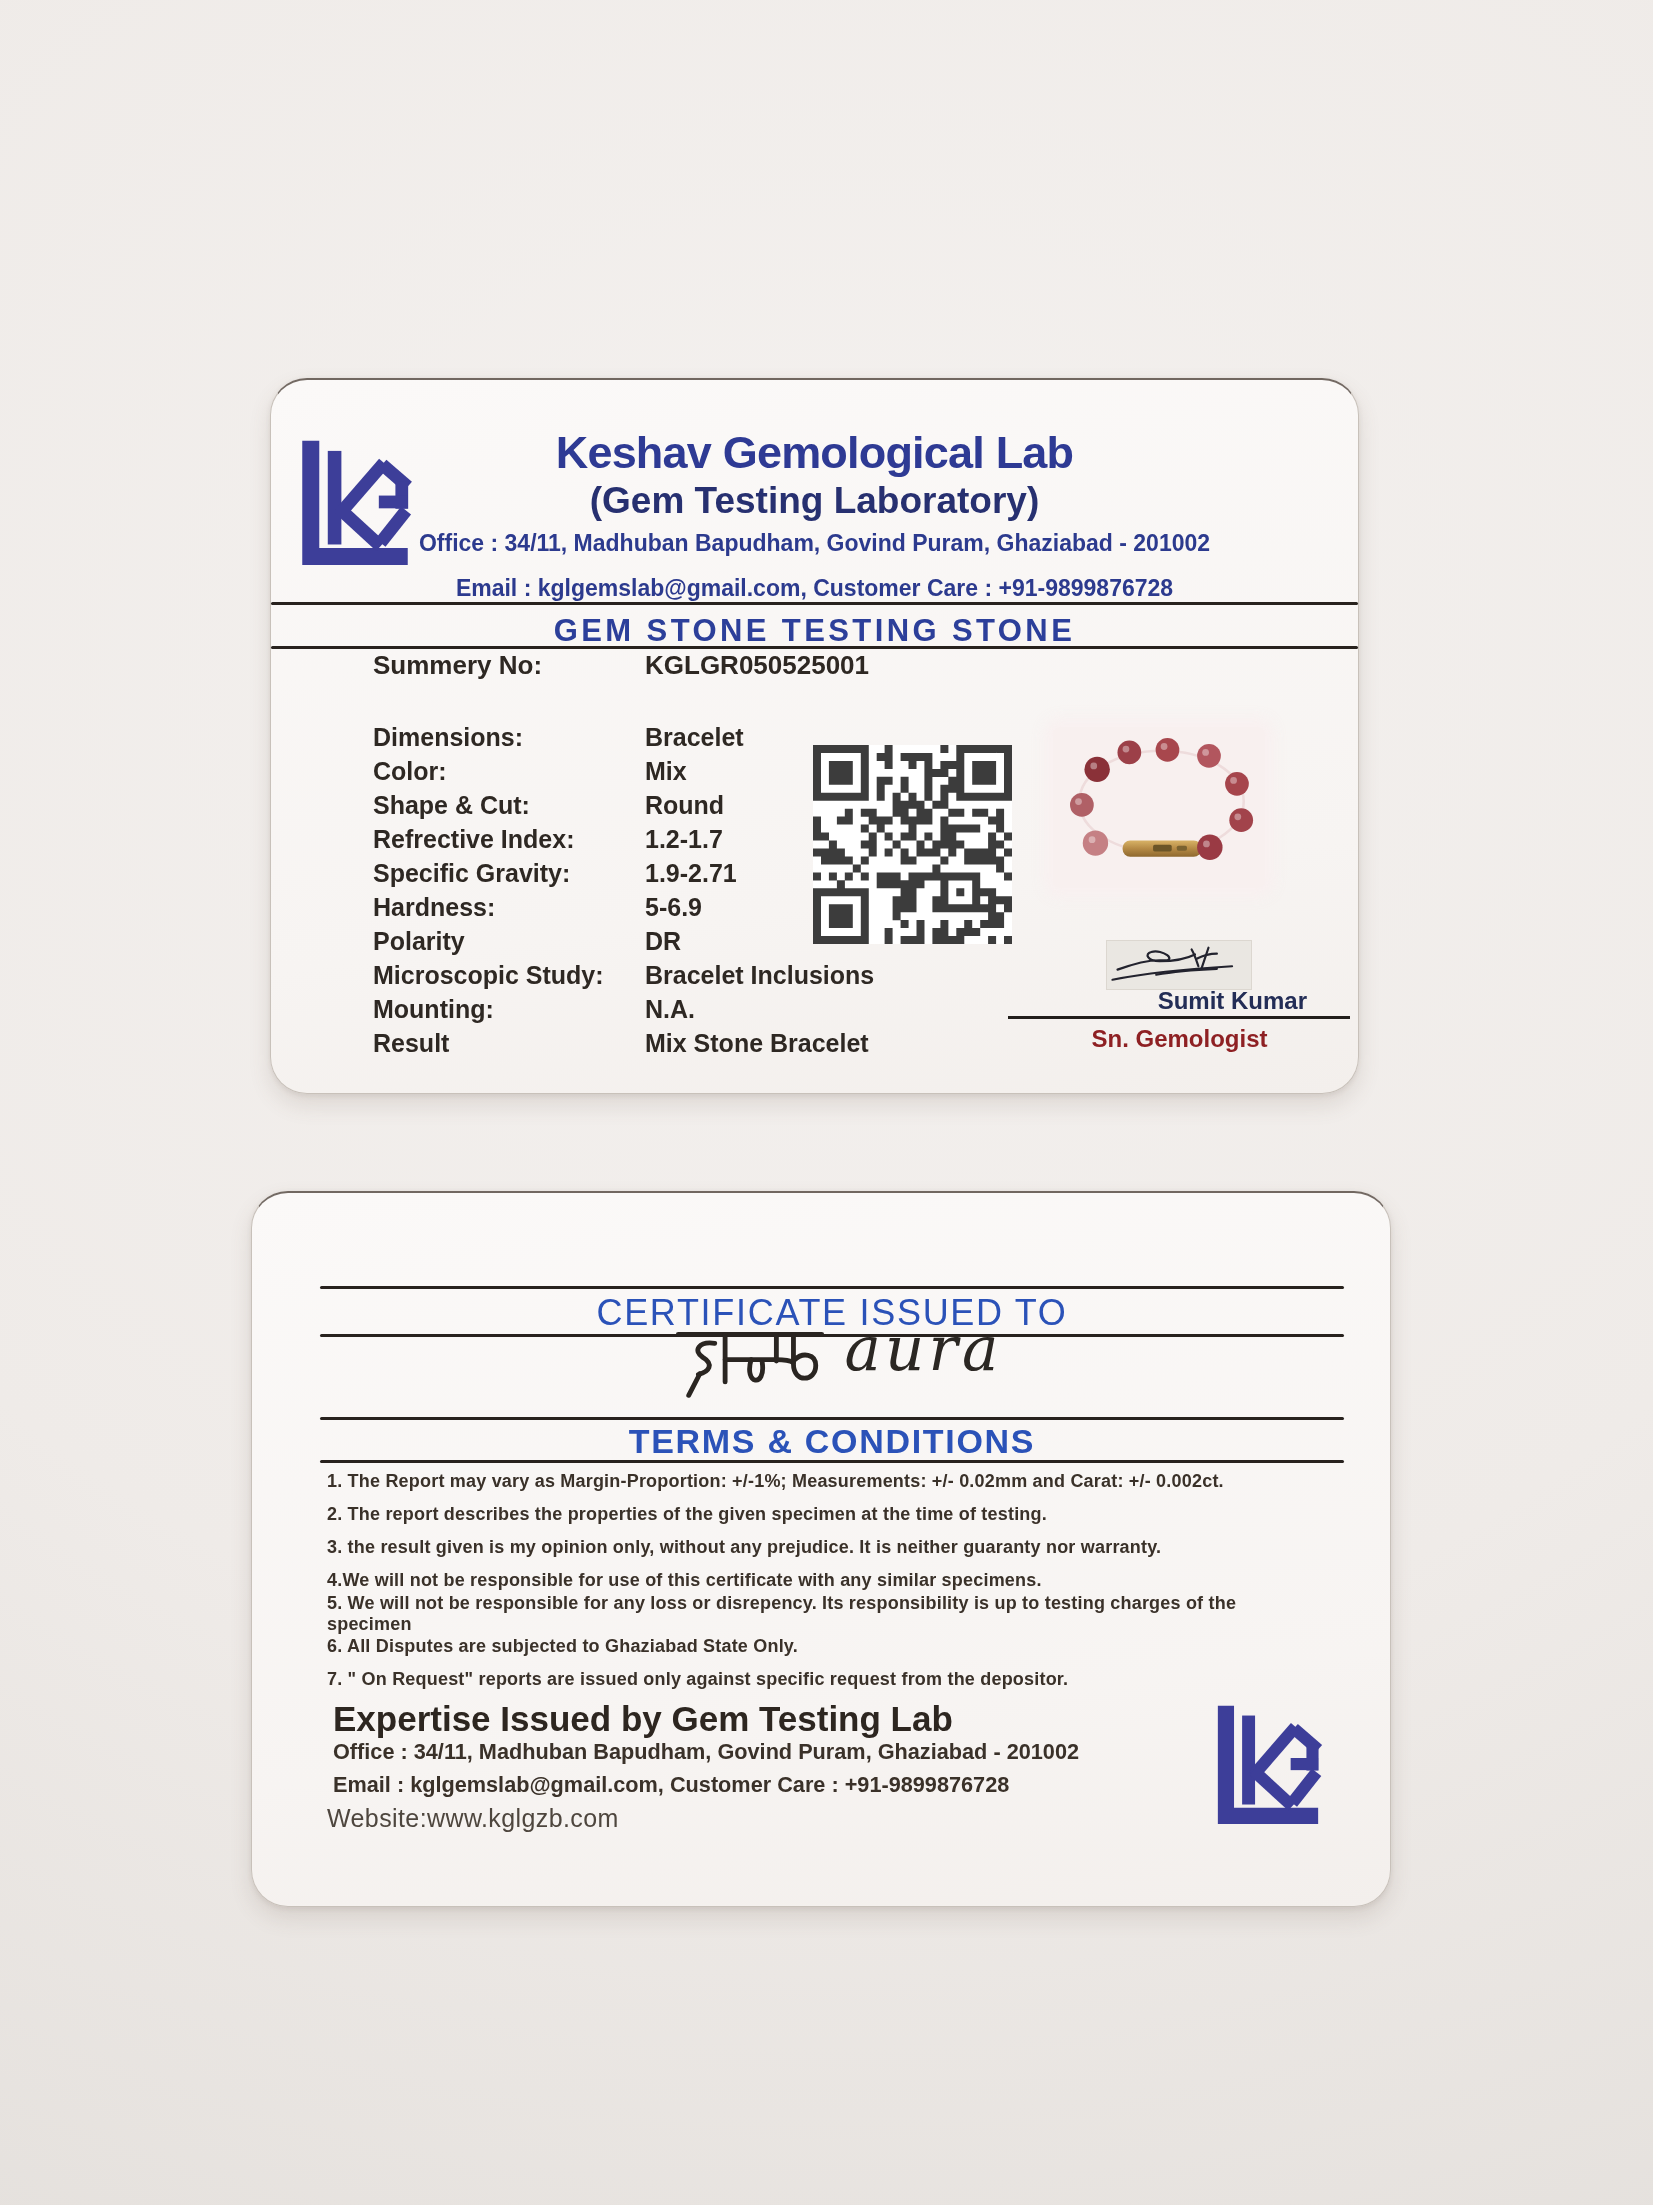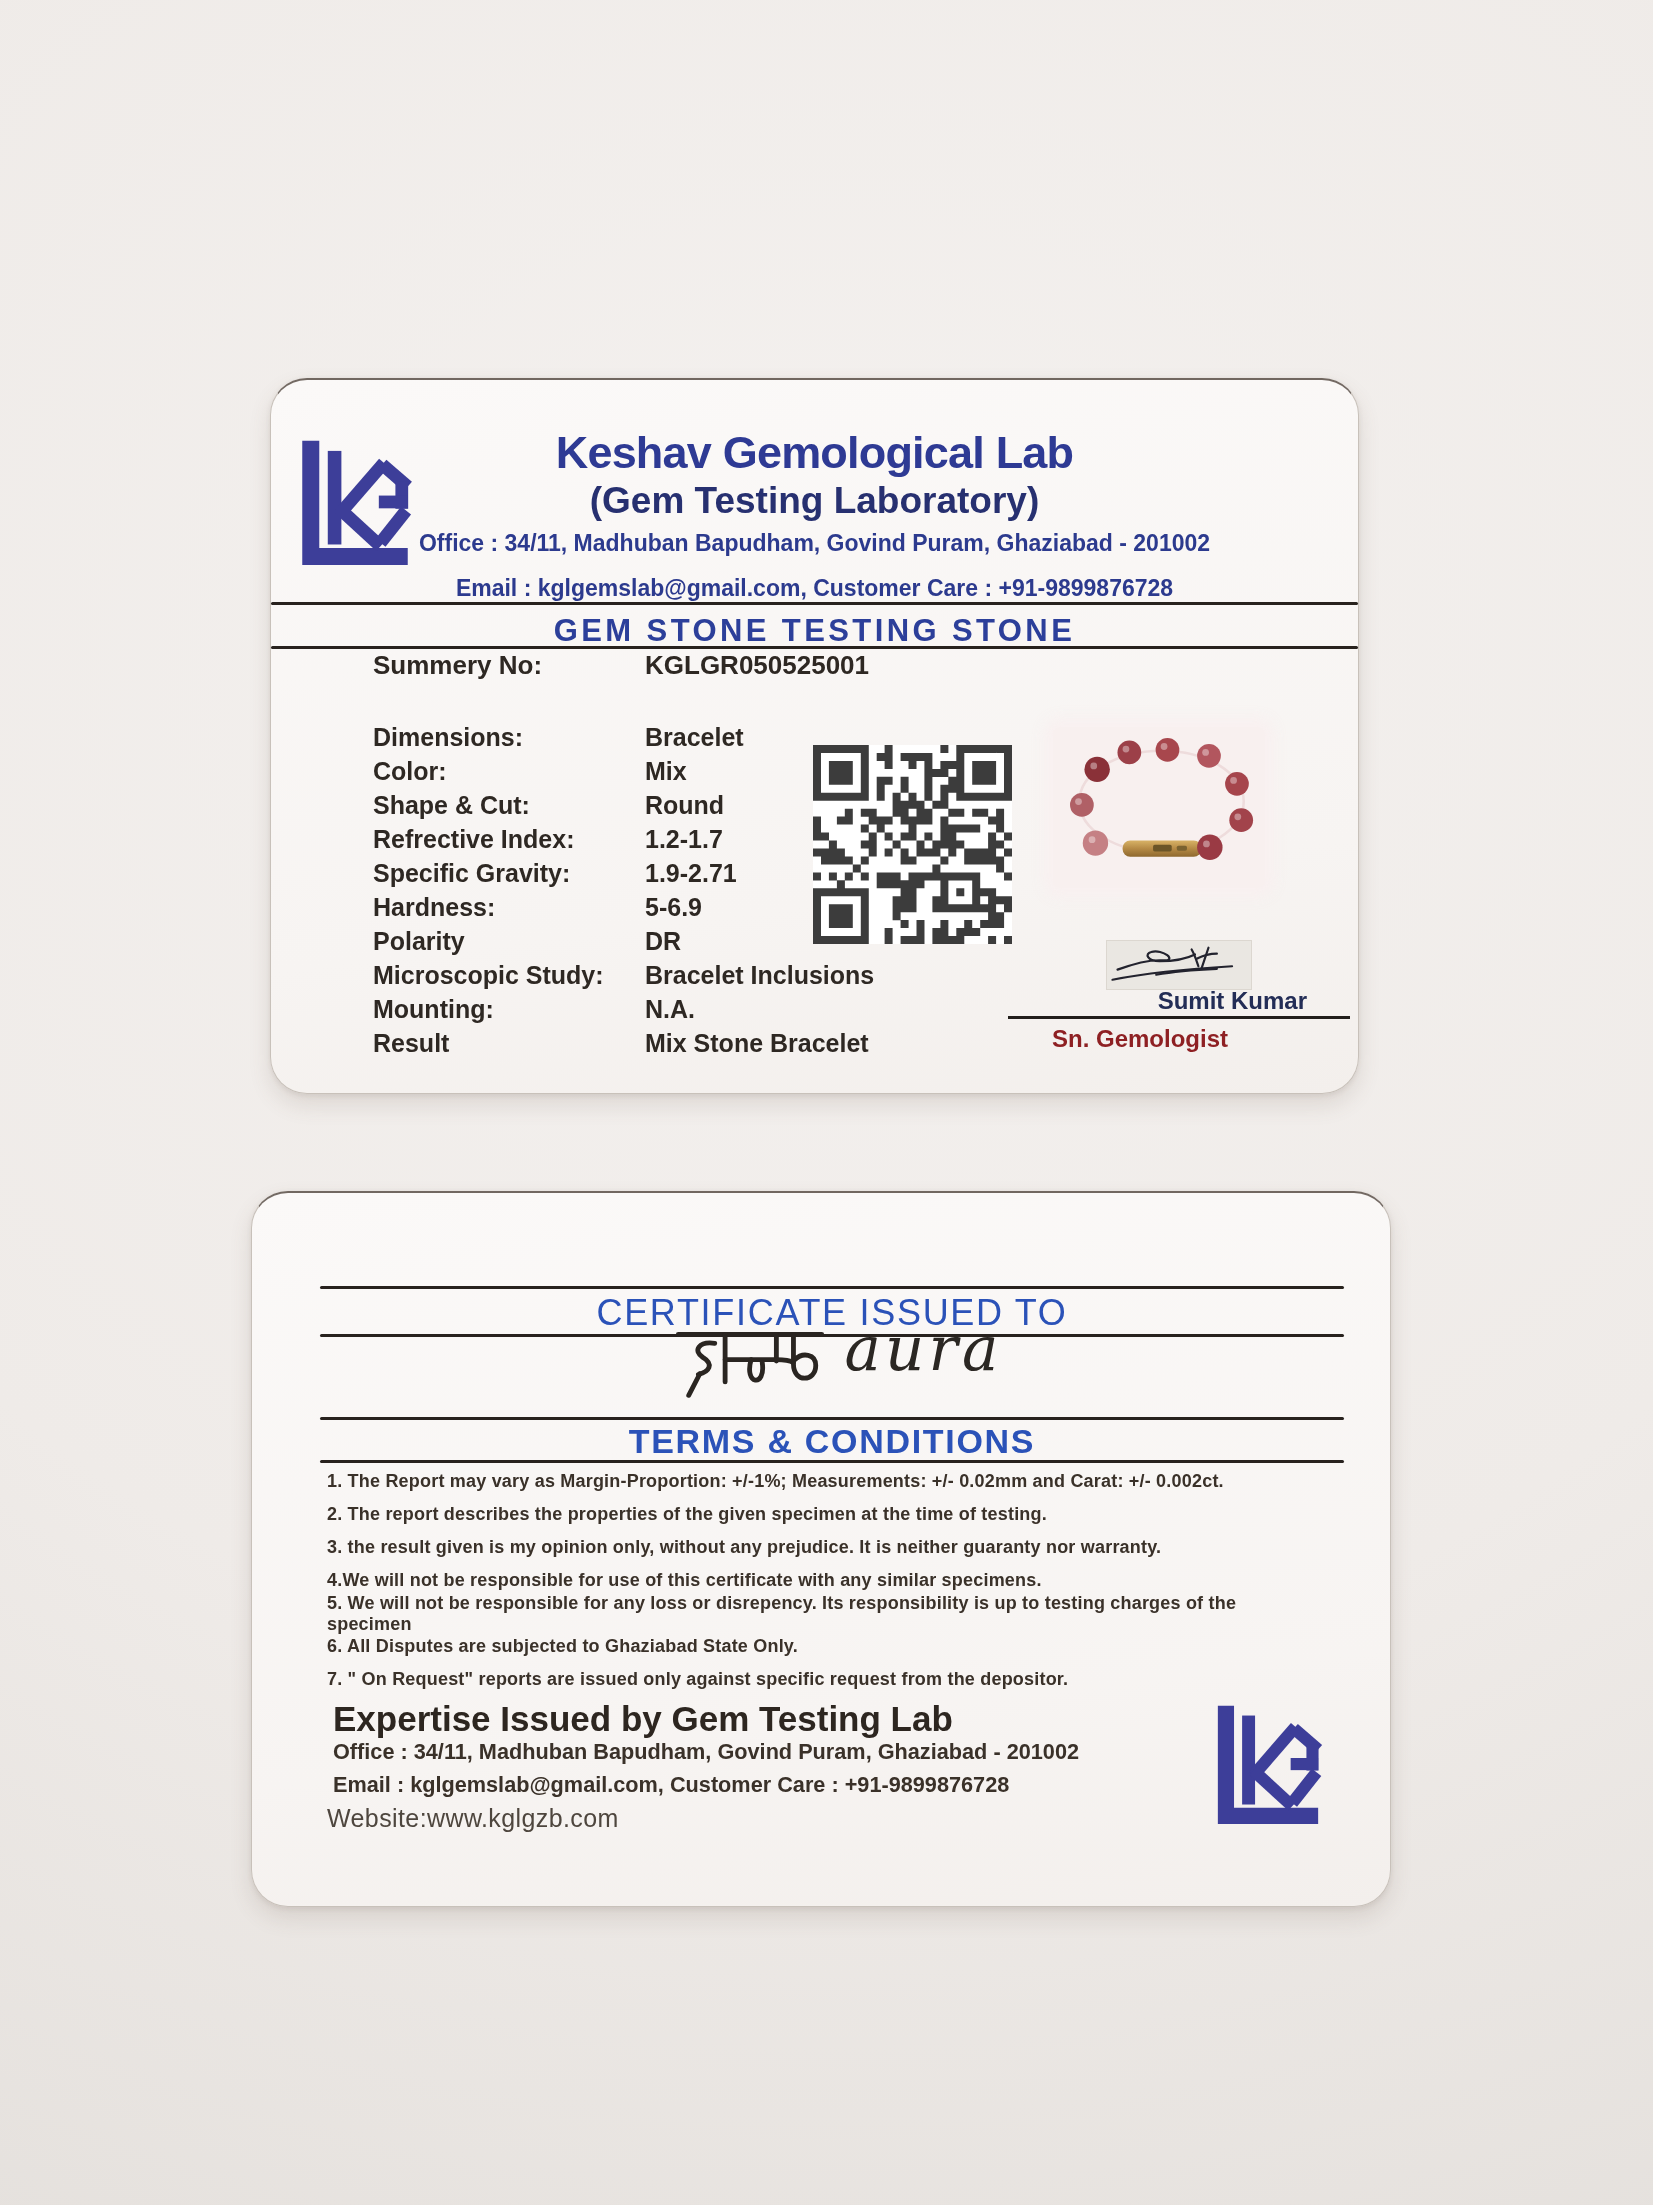--- a/index.html
+++ b/index.html
@@ -30,21 +30,21 @@
   .summary-row .lbl{width:272px}
   .fields{top:340px;left:102px;width:646px}
   .field-row{display:flex;height:34px;align-items:center;font-size:25px;font-weight:bold;color:var(--ink)}
   .f-label{width:272px;flex:none}
   .qr{left:542px;top:365px;width:199px;height:199px}
   .photo{left:782px;top:347px;width:212px;height:161px;background:#f8f0ef;border-radius:6.8px;
     box-shadow:0 0 13.6px 8.5px rgba(248,240,239,.9)}
   .sig-strip{left:835px;top:560px;width:146px;height:50px;background:#eae7e2;border:0.8px solid #dcd7d0}
   .sig-name{left:781px;top:607px;width:255px;text-align:right;font-size:24px;font-weight:bold;color:#232d56}
   .sig-rule{left:737px;top:636px;width:342px;height:2.5px;background:#221e1b}
-  .sig-title{left:781px;top:645px;width:255px;text-align:left;font-size:24px;font-weight:bold;color:var(--accent-red)}
+  .sig-title{left:781px;top:645px;width:255px;text-align:center;font-size:24px;font-weight:bold;color:var(--accent-red)}
   .logo-front{left:25.5px;top:59px;width:116px;height:131px}
   .rule-b{left:68px;width:1024px}
   .rb-a{top:93px}.rb-b{top:141px}.rb-c{top:224px}.rb-d{top:267px}
   .issued{top:99px;left:68px;width:1024px;text-align:center;font-size:36px;font-weight:normal;
     letter-spacing:1.7px;color:var(--heading-blue)}
   .brand{top:128px;left:68px;width:1024px;height:78px;display:flex;align-items:flex-start;justify-content:center}
   .brand svg{width:178px;height:78px}
   .brand .latin{font-family:"DejaVu Serif",serif;font-style:italic;font-size:61px;line-height:.92;
     letter-spacing:4.2px;color:#2b2723;margin-left:5.1px}
   .terms-head{top:229px;left:68px;width:1024px;text-align:center;font-size:34px;font-weight:bold;

